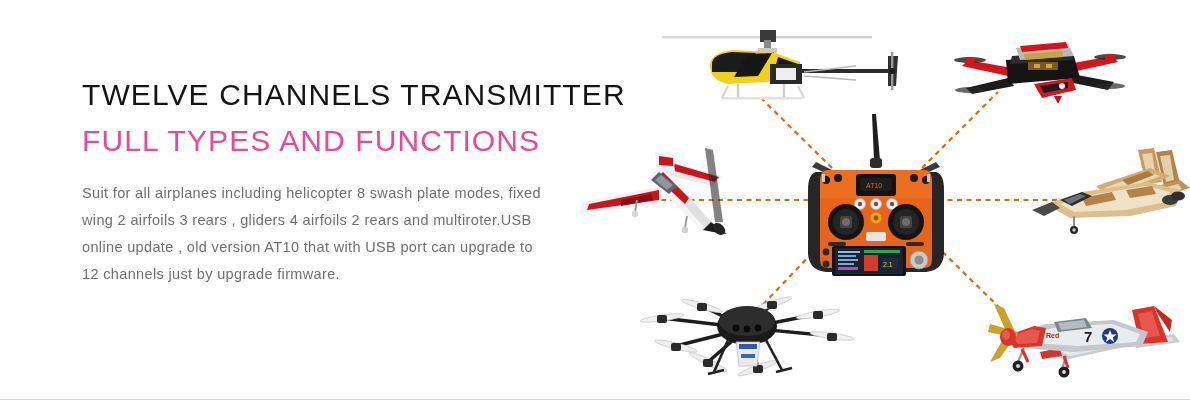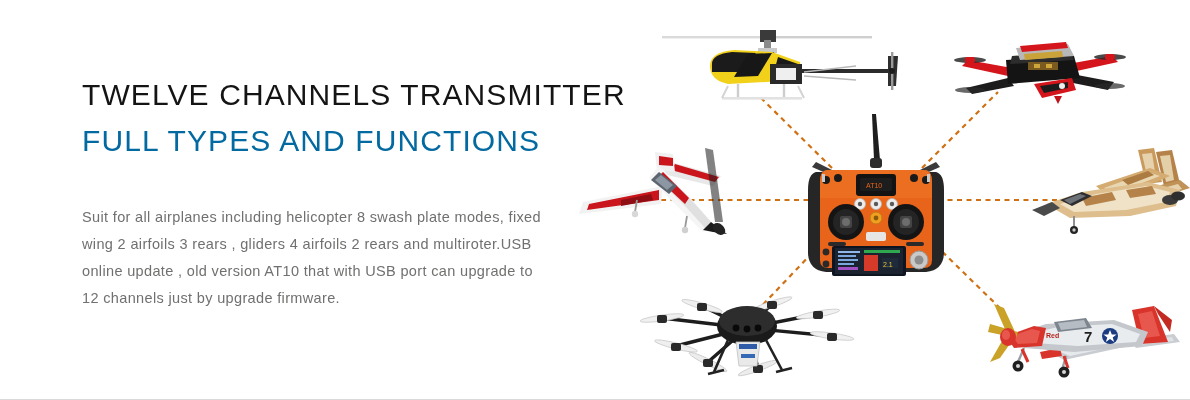--- a/index.html
+++ b/index.html
@@ -31,21 +31,21 @@
     color: #141414;
     font-size: 30px;
     font-weight: 400;
     letter-spacing: 1.1px;
     line-height: 46px;
     white-space: nowrap;
     font-family: "Liberation Sans", sans-serif;
   }
   #subhead-line { margin-top: 0px; }
   #body-copy {
-    margin-top: 40px;
+    margin-top: 16px;
     color: #70706f;
     font-size: 14.5px;
     line-height: 27px;
     letter-spacing: 0.35px;
     font-family: "Liberation Sans", sans-serif;
     width: 470px;
   }
 
   
   #montage {
@@ -65,21 +65,21 @@
   }
   .prod svg { display: block; overflow: visible; }
 </style>
 </head>
 <body>
 
 <div id="banner" style="border-bottom-color: rgb(217, 217, 217);">
 
   <div id="text-col">
     <div class="headline" style="color: rgb(20, 20, 20);">TWELVE CHANNELS TRANSMITTER</div>
-    <div class="headline" id="subhead-line" style="color: #0369a1;">FULL TYPES AND FUNCTIONS</div>
+    <div class="headline" id="subhead-line" style="color: #ec4899;">FULL TYPES AND FUNCTIONS</div>
     <div id="body-copy" style="color: rgb(112, 112, 111);">Suit for all airplanes including helicopter 8 swash plate modes, fixed wing 2 airfoils 3 rears ,  gliders 4 airfoils 2 rears and multiroter.USB online update ,  old version AT10 that with USB port can upgrade to 12 channels just by upgrade firmware.</div>
   </div>
 
   <div id="montage">
 
     <svg id="connector-svg" viewBox="0 0 630 400">
       <g id="connector-group" stroke="#cf7113" stroke-width="2.2" stroke-dasharray="5 4.5" fill="none" stroke-linecap="butt">
         <line x1="272" y1="168" x2="198" y2="95"></line>
         <line x1="362" y1="168" x2="438" y2="92"></line>
         <line x1="258" y1="200" x2="100" y2="200"></line>

